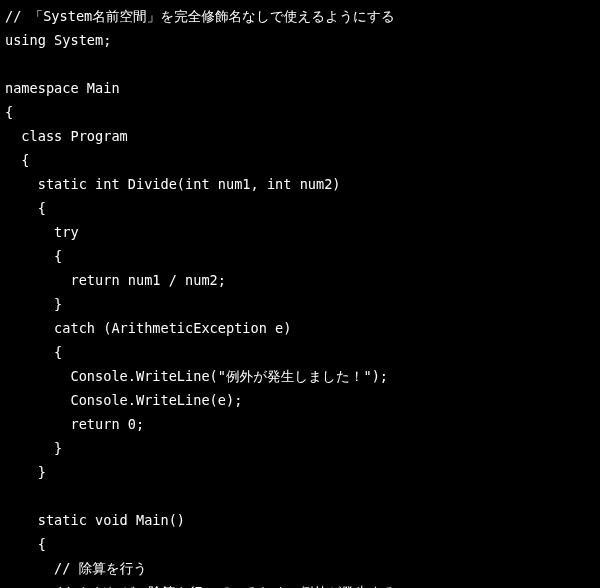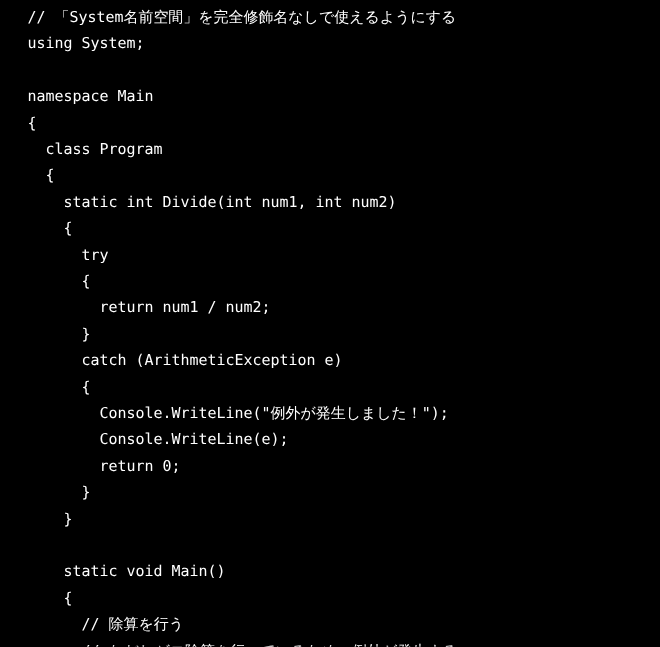--- a/index.html
+++ b/index.html
@@ -12,21 +12,20 @@
     height: 588px;
     overflow: hidden;
   }
   #code-viewer {
     width: 504px;
     height: 588px;
     background: #000000;
     box-sizing: border-box;
     padding: 4px 0 0 5px;
     position: relative;
-    margin-left: 20px;
   }
   #code-listing {
     margin: 0;
     padding: 0;
     list-style: none;
     font-family: "DejaVu Sans Mono", "Liberation Mono", monospace;
     font-size: 13.6px;
     line-height: 24px;
     color: #ffffff;
     white-space: pre;

